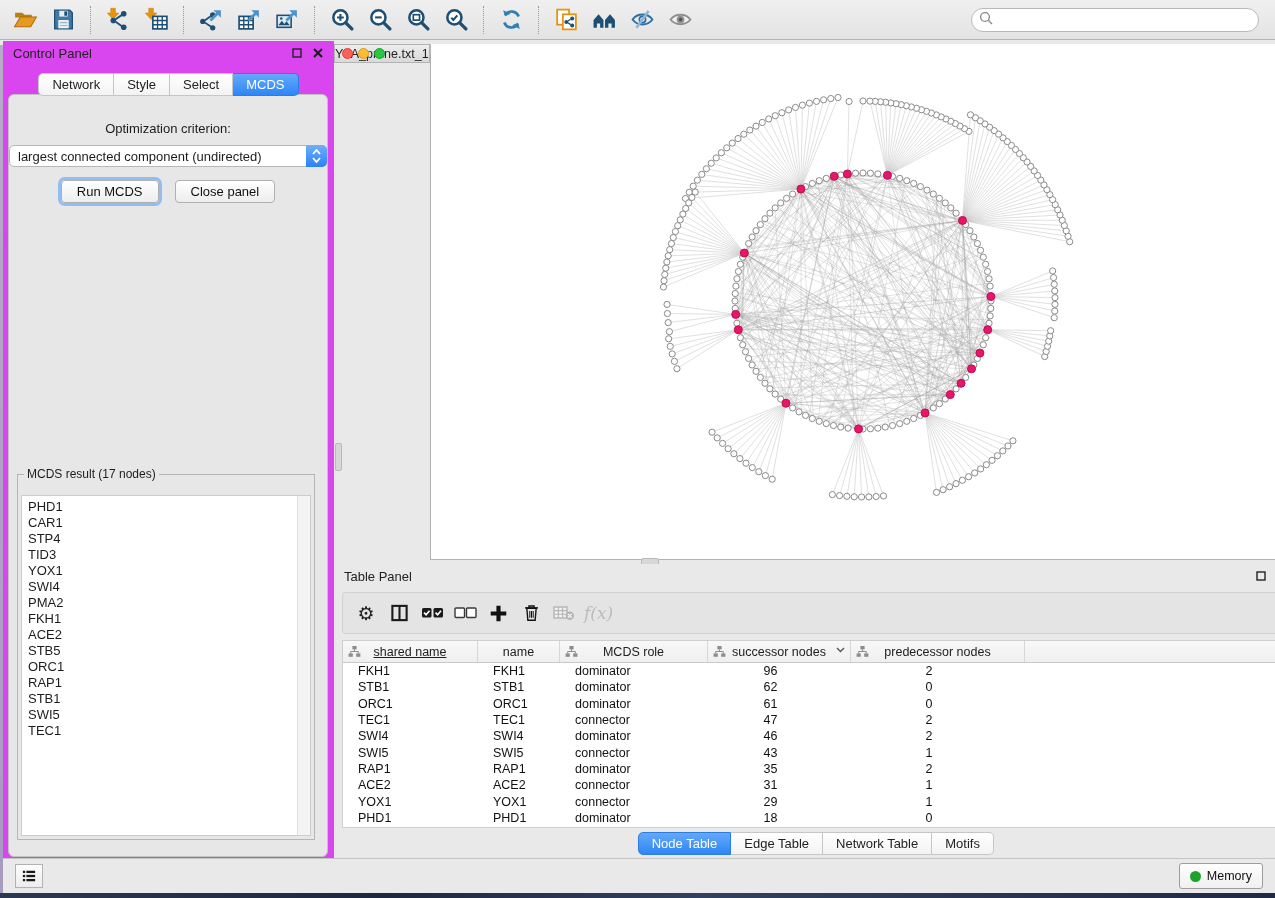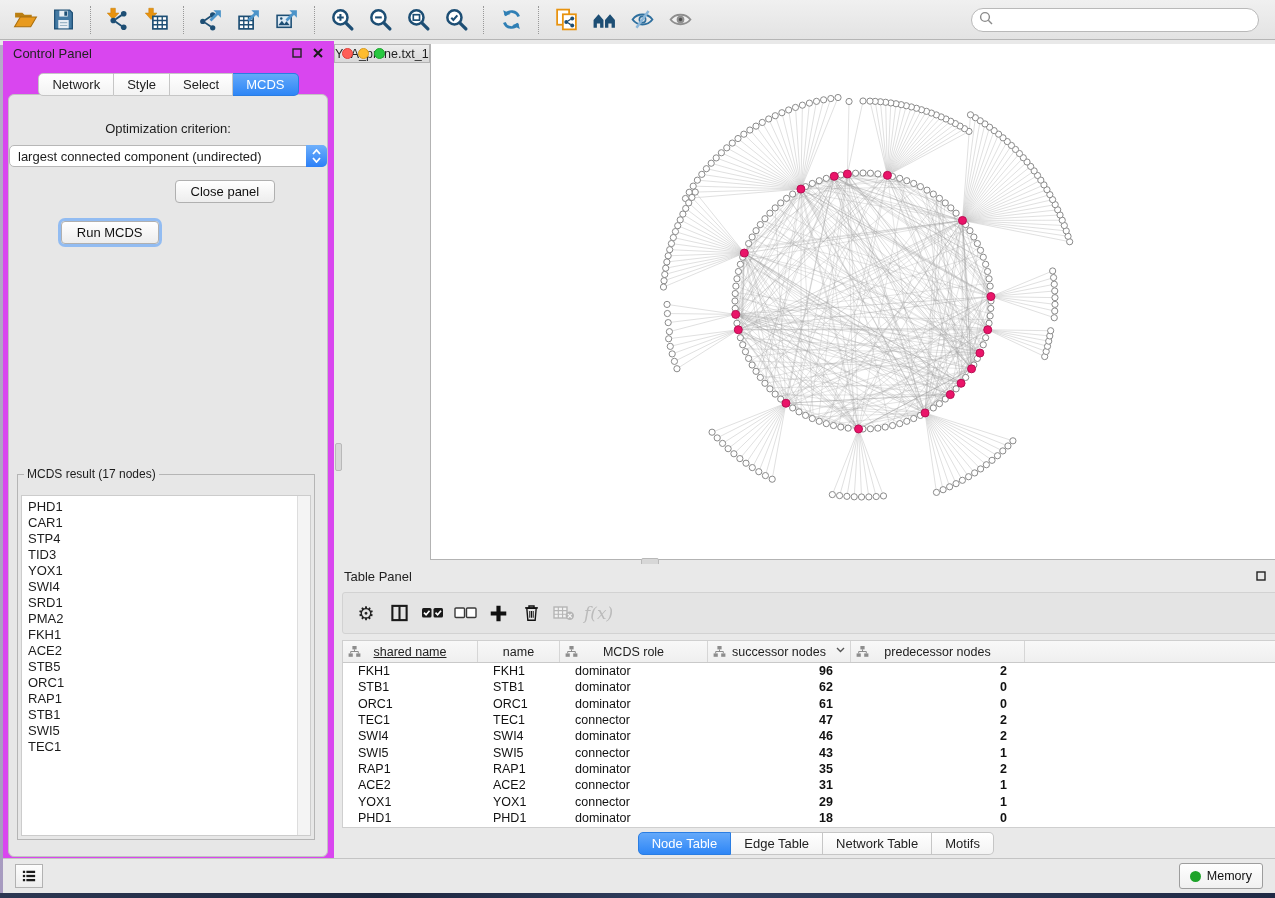--- a/index.html
+++ b/index.html
@@ -26,21 +26,21 @@
   .tab:first-child{border-left-width:1px;border-radius:5px 0 0 5px;}
   .tab:last-child{border-radius:0 5px 5px 0;}
   .tab.active{background:linear-gradient(var(--accent-l),var(--accent));color:#fff;border-color:#2a7de2;}
   .cp-body{position:relative;margin:-2px 6px 0 5px;height:763px;background:#e7e7e7;border:1px solid #c2c2c2;border-radius:6px;box-sizing:border-box;}
   .opt-label{text-align:center;margin-top:26px;font-size:13px;}
   .combo{width:318px;height:22px;margin:9px auto 0;background:#fff;border:1px solid #b7b7b7;border-radius:5px;display:flex;align-items:center;box-sizing:border-box;position:relative;}
   .combo .val{flex:1;padding-left:8px;font-size:13px;white-space:nowrap;}
   .stepper{width:21px;height:22px;margin:-1px -1px -1px 0;border-radius:0 5px 5px 0;background:linear-gradient(#6fb0fb,#2b7ff7);display:flex;flex-direction:column;align-items:center;justify-content:center;gap:2px;}
   .cp-buttons{display:flex;justify-content:center;gap:16px;margin-top:13px;}
   .btn{height:23px;padding:0 15px;font:13px "Liberation Sans",sans-serif;color:#111;background:linear-gradient(#fff,#ededed);border:1px solid #b0b0b0;border-radius:4px;}
-  .btn.focus{box-shadow:0 0 0 3px rgba(90,160,250,.6);margin-top:41px;}
+  .btn.focus{box-shadow:0 0 0 3px rgba(90,160,250,.6);}
   .result-box{position:absolute;left:8px;right:12px;top:372px;bottom:16px;border:1px solid #b5b5b5;margin:0;padding:2px;background:#e7e7e7;}
   .result-box legend{font-size:12px;padding:0 3px;margin-left:4px;}
   .result-list{position:absolute;left:3px;right:3px;top:14px;bottom:3px;background:#fff;border:1px solid #ccc;overflow:hidden;padding-top:3px;}
   .result-list .item{font-size:13px;line-height:16px;padding-left:6px;}
   .result-scroll{position:absolute;right:4px;top:15px;bottom:4px;width:12px;background:#f4f4f4;border-left:1px solid #ddd;}
   
   .v-split{width:7px;background:#e9e9e9;position:relative;}
   .v-split .handle{position:absolute;top:402px;left:1px;width:5px;height:26px;background:#d7d7d7;border:1px solid #b9b9b9;border-radius:2px;}
   
   .right{flex:1;display:flex;flex-direction:column;position:relative;}
@@ -60,21 +60,21 @@
   .gear{font-size:19px;color:#222;line-height:1;}
   .fx{font-family:"DejaVu Serif",serif;font-style:italic;font-size:17px;color:#9a9a9a;}
   .grid{margin:6px 8px 0;background:#fff;border:1px solid #cfcfcf;position:relative;height:188px;box-sizing:border-box;overflow:hidden;}
   .ghead{display:flex;height:21px;background:linear-gradient(#f8f8f8,#efefef);border-bottom:1px solid #c9c9c9;}
   .gh{position:relative;display:flex;align-items:center;justify-content:center;font-size:12.5px;color:#222;border-right:1px solid #d6d6d6;box-sizing:border-box;}
   .gh .ticon{position:absolute;left:5px;top:4px;}
   .gh .sort{position:absolute;right:4px;top:3px;color:#555;}
   .gtr{display:flex;height:16.3px;align-items:center;}
   .gtd{font-size:12.5px;color:#111;box-sizing:border-box;white-space:nowrap;overflow:hidden;}
   .gtd.l{padding-left:15px;text-align:left;}
-  .gtd.r{padding-right:18px;text-align:right;font-weight:bold;}
+  .gtd.r{padding-right:18px;text-align:center;}
   .vscroll{position:absolute;top:21px;right:0;bottom:0;width:13px;background:#f3f3f3;border-left:1px solid #ddd;}
   .vscroll .thumb{position:absolute;left:2px;right:2px;top:2px;height:106px;background:#c3c3c3;border-radius:5px;}
   .table-tabs{display:flex;justify-content:center;margin-top:4px;}
   
   .statusbar{position:absolute;left:3px;right:0;bottom:5px;height:35px;background:#e9e9e9;border-top:1px solid #c4c4c4;display:flex;align-items:center;padding:0 12px;box-sizing:border-box;z-index:8;}
   .menu-btn{width:28px;height:24px;background:linear-gradient(#fdfdfd,#ededed);border:1px solid #b2b2b2;display:flex;align-items:center;justify-content:center;}
   .memory{margin-left:auto;height:24px;background:linear-gradient(#fefefe,#f0f0f0);border:1px solid #9d9d9d;border-radius:3px;display:flex;align-items:center;gap:6px;padding:0 10px;font-size:12.5px;color:#111;}
   .memdot{width:11px;height:11px;border-radius:50%;}
 </style>
 </head>
@@ -286,21 +286,20 @@
         </div>
         <fieldset class="result-box">
           <legend>MCDS result (17 nodes)</legend>
           <div class="result-list" id="result-list">
               <div class="item">PHD1</div>
               <div class="item">CAR1</div>
               <div class="item">STP4</div>
               <div class="item">TID3</div>
               <div class="item">YOX1</div>
               <div class="item">SWI4</div>
-              <div class="item">SRD1</div>
               <div class="item">PMA2</div>
               <div class="item">FKH1</div>
               <div class="item">ACE2</div>
               <div class="item">STB5</div>
               <div class="item">ORC1</div>
               <div class="item">RAP1</div>
               <div class="item">STB1</div>
               <div class="item">SWI5</div>
               <div class="item">TEC1</div>
             </div>

